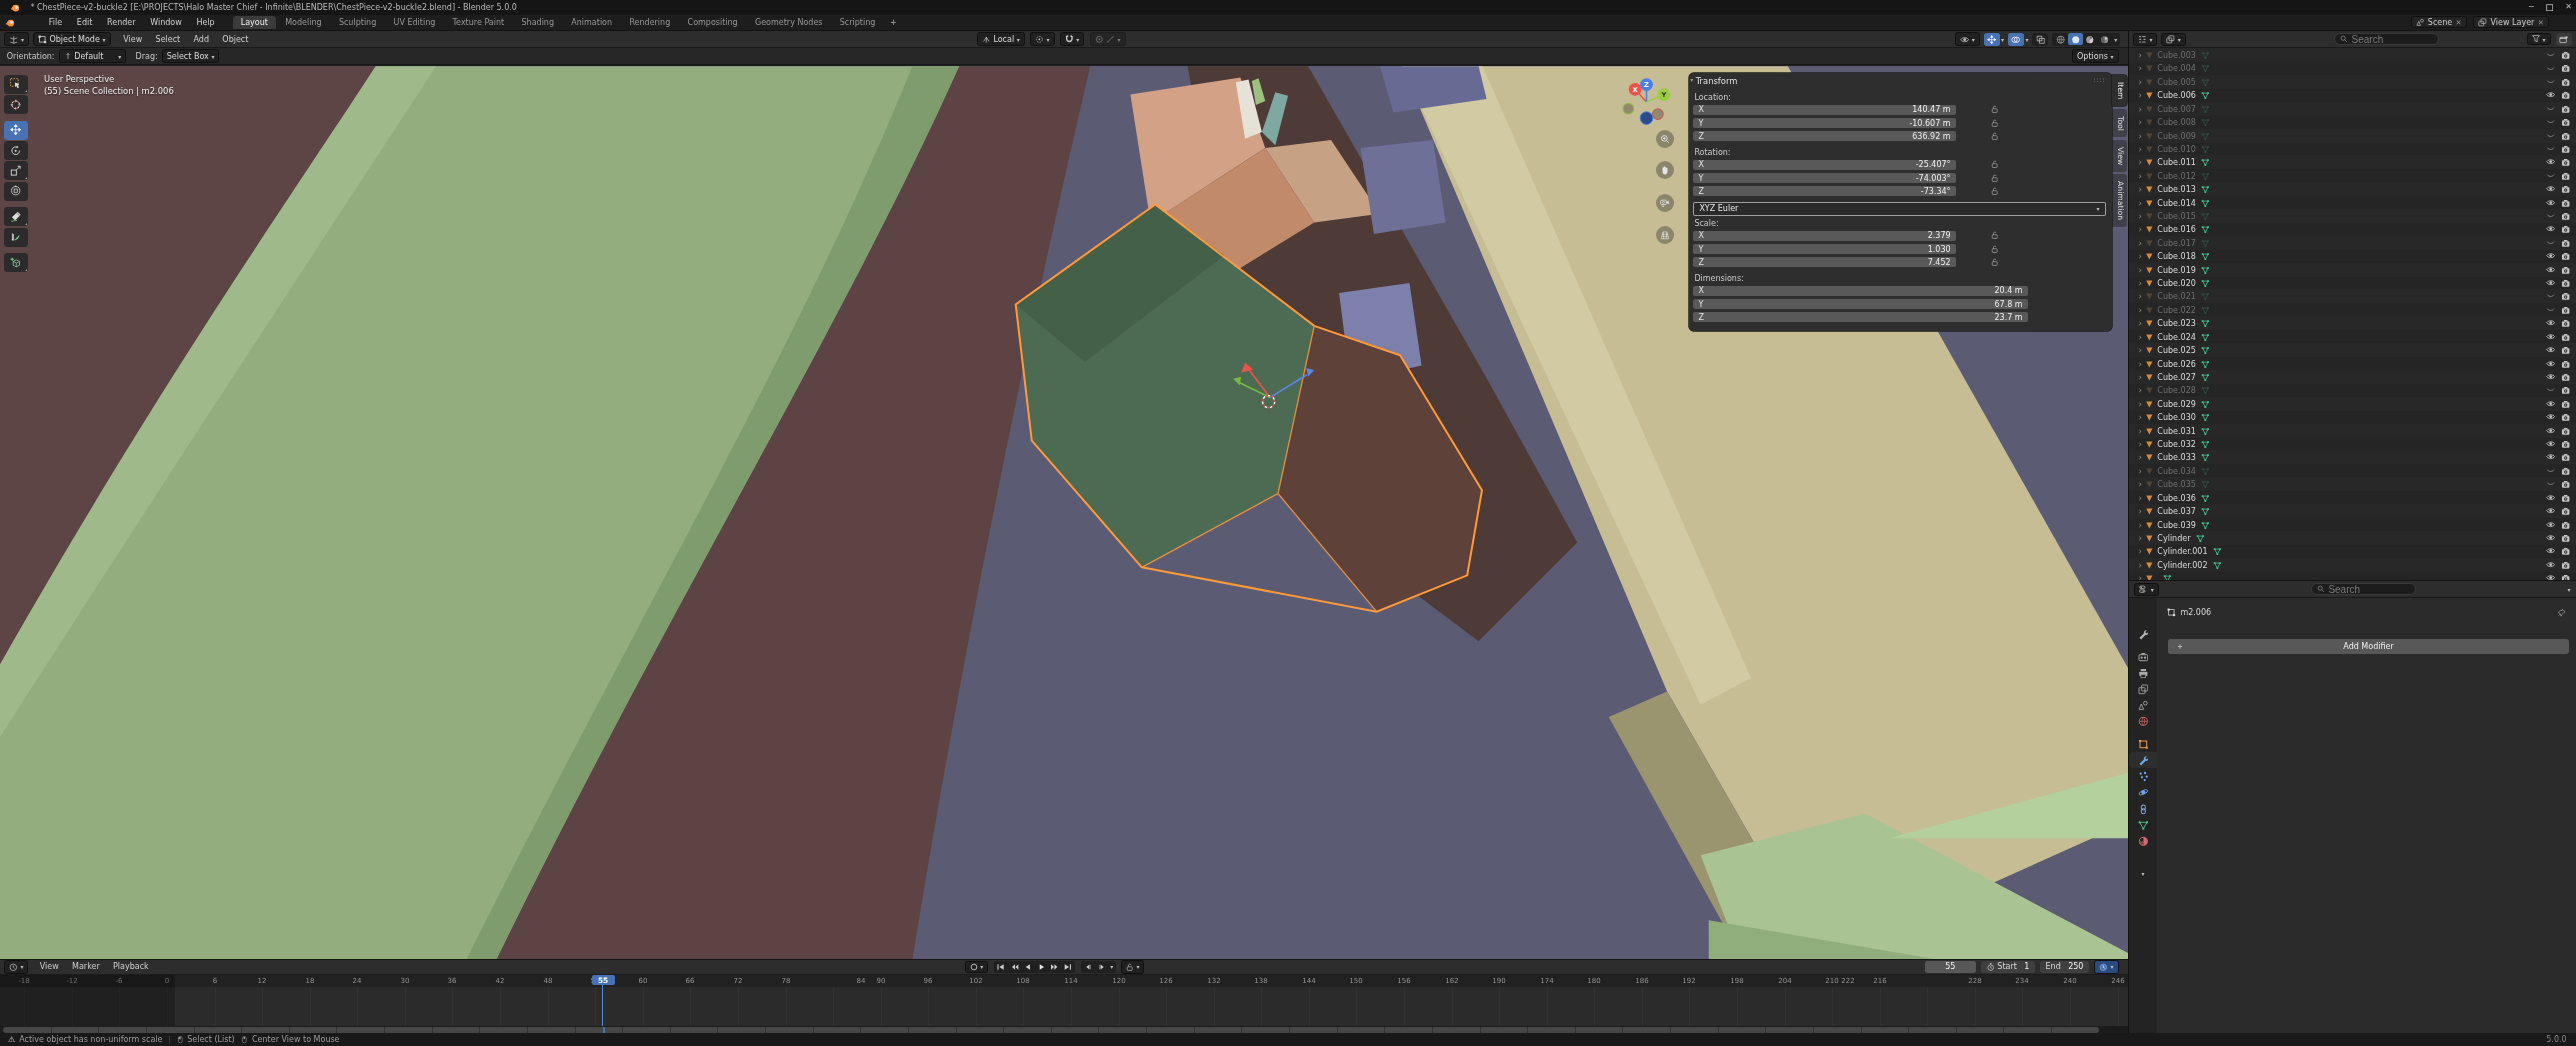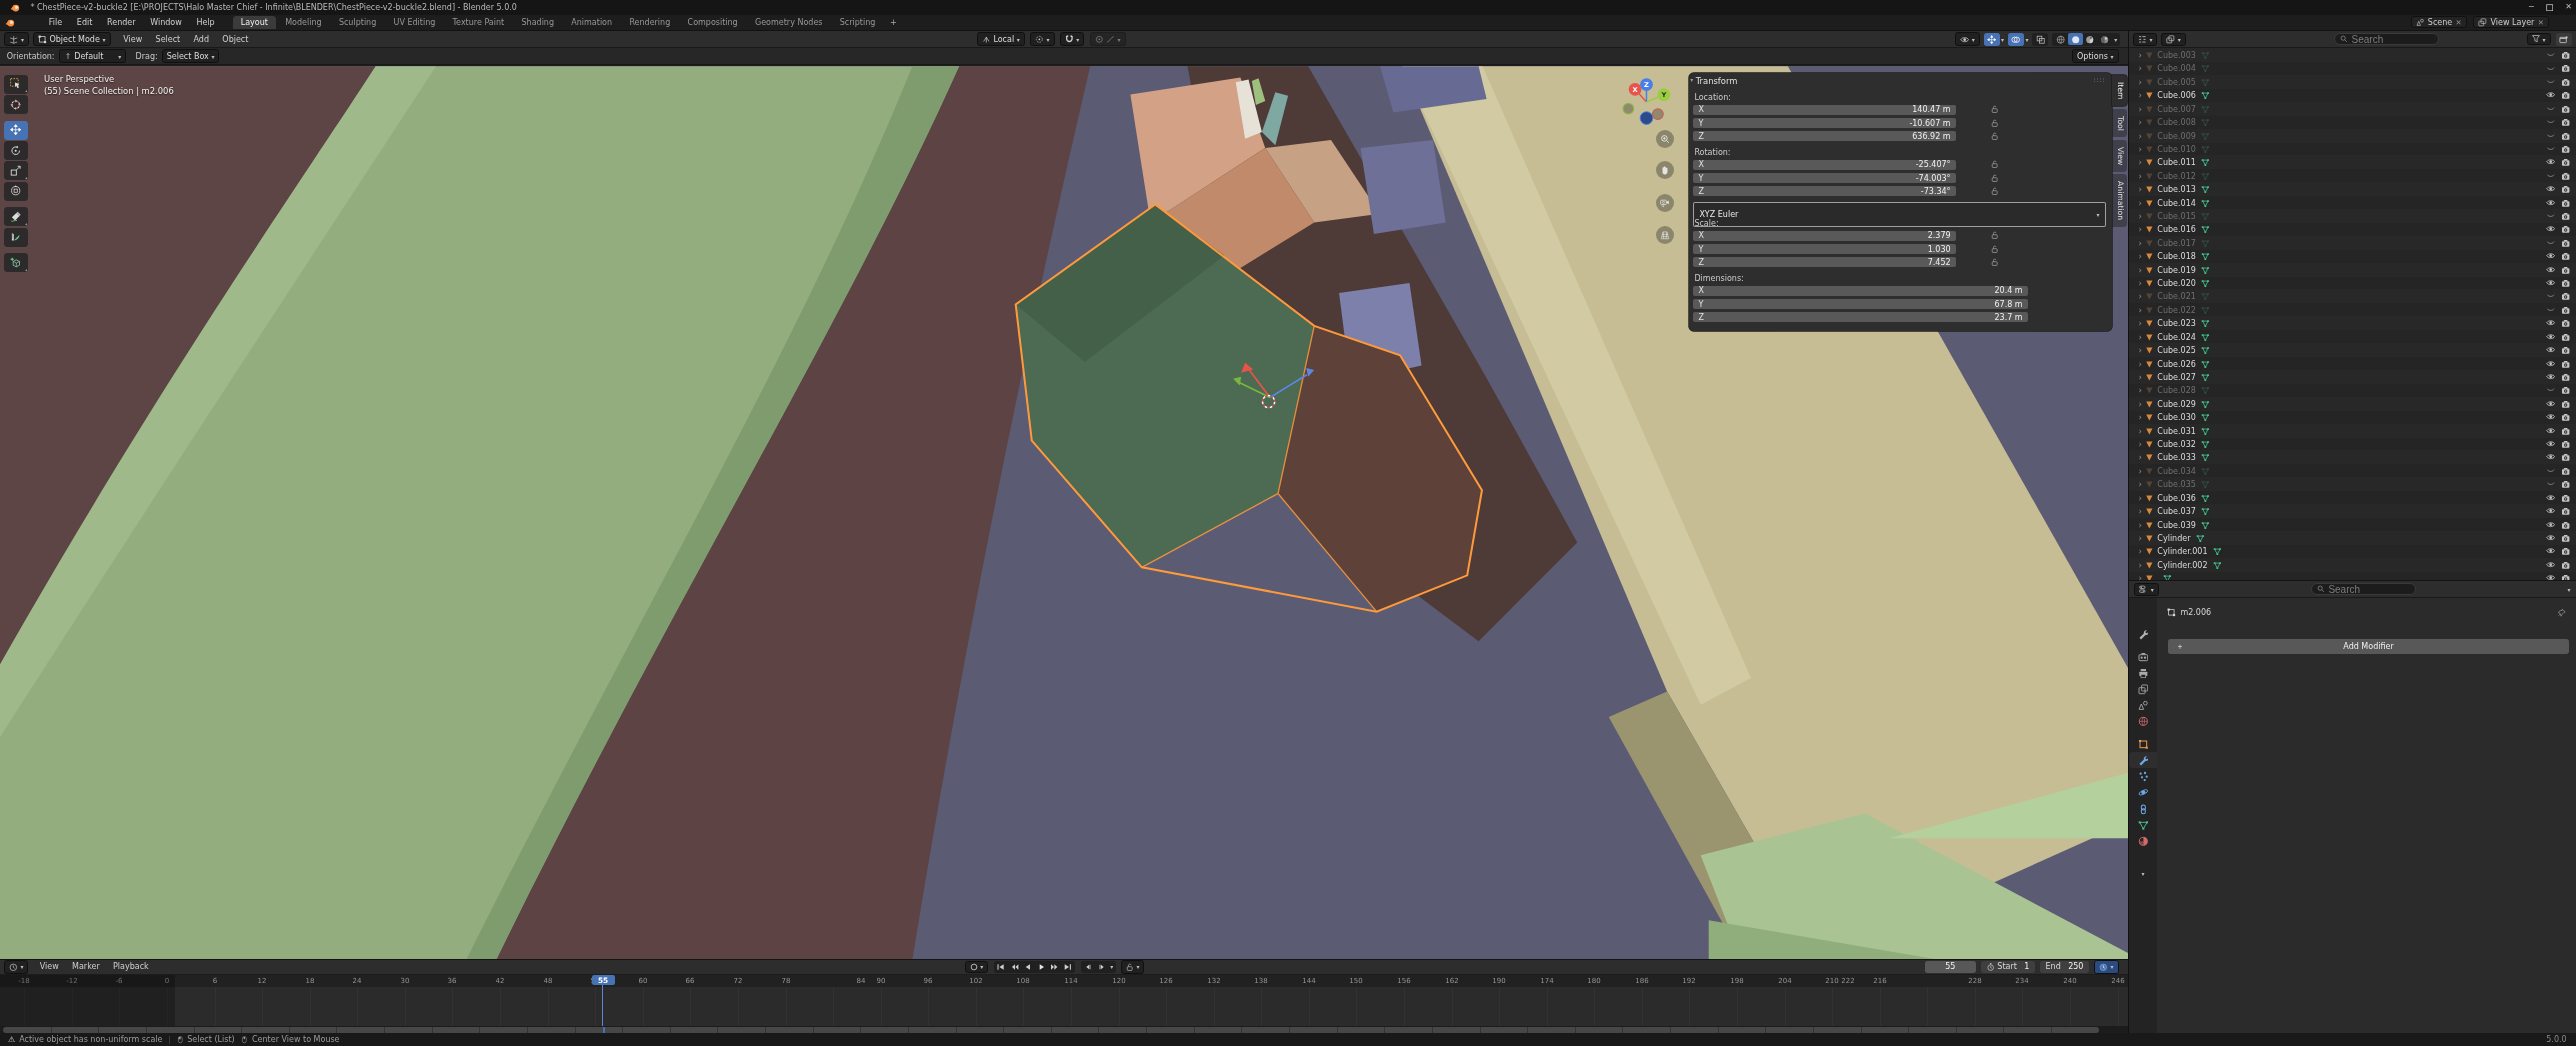--- a/index.html
+++ b/index.html
@@ -57,21 +57,21 @@
   #npanel{position:absolute;left:1689px;top:6.7px;width:423px;height:258px;background:#2e2e2e;border-radius:4.7px;box-shadow:0 0 0 0.7px #1c1c1c}
   #np-title{position:absolute;left:6.7px;top:3.4px;color:#e3e3e3;font-size:8.4px}
   #np-dots{position:absolute;right:6.7px;top:3.4px;color:#7c7c7c;letter-spacing:0.7px;font-size:6.7px}
   .np-seclbl{position:absolute;left:5.4px;color:#cdcdcd}
   .np-rows{position:absolute;left:4px;right:4px}
   .np-row{display:flex;align-items:center;height:10px;margin-bottom:3.4px}
   .np-field{height:10px;background:#595959;border-radius:2px;display:flex;align-items:center;padding:0 5.4px;color:#f1f1f1}
   .np-field .ax{color:#e2e2e2}
   .np-field .val{margin-left:auto}
   .np-lockcol{margin-left:35px;display:flex;align-items:center}
-  #np-euler{position:absolute;left:4px;top:129px;width:413px;height:25px;background:#2a2a2a;
+  #np-euler{position:absolute;left:4px;top:129px;width:413px;height:14px;background:#2a2a2a;
     border:0.7px solid rgba(255,255,255,.55);border-radius:2px;display:flex;align-items:center;padding:0 5.4px;color:#e8e8e8}
   #np-euler .chev{margin-left:auto}
   #np-tabs{position:absolute;left:2112px;top:9.4px;width:15.4px;display:flex;flex-direction:column;gap:2.7px}
   .np-tab{writing-mode:vertical-rl;transform:rotate(0deg);background:rgba(30,32,28,.45);color:#e0e0e0;
     border-radius:0 3.4px 3.4px 0;padding:6.7px 2px;font-size:7.7px;text-align:center}
   .np-tab.active{background:#2e2e2e;color:#fafafa;box-shadow:0 0 0 0.7px #1c1c1c}
   
   #navgizmo{position:absolute;left:1615px;top:5.4px;pointer-events:none}
   .vpbtn{position:absolute;width:18px;height:18px;border-radius:50%;background:rgba(50,52,46,.4);
     display:flex;align-items:center;justify-content:center}

